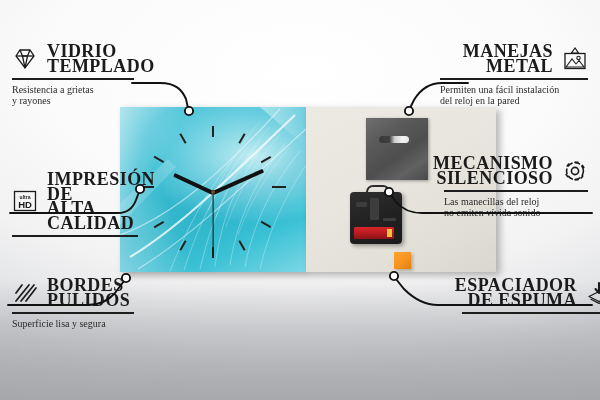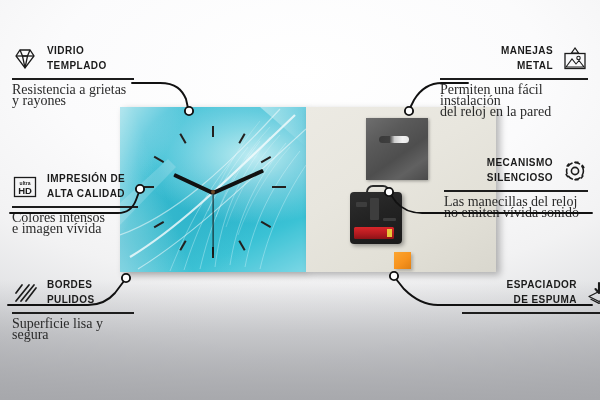--- a/index.html
+++ b/index.html
@@ -18,31 +18,31 @@
     background:linear-gradient(to bottom, rgba(175,176,180,0) 0%, rgba(171,172,176,.55) 45%, rgba(166,167,171,.95) 100%);
     pointer-events:none;
   }
 
   
   .feat{position:absolute;z-index:6;}
   .feat .hd{display:flex;align-items:center;gap:9px;}
   .feat.left .hd{justify-content:flex-start;}
   .feat.right .hd{justify-content:flex-end;}
   .ttl{
-    font-family:Liberation Sans, sans-serif;
-    font-size:10px;line-height:14.6px;letter-spacing:.45px;
+    font-family:Liberation Serif, serif;
+    font-size:18px;line-height:14.6px;letter-spacing:.45px;
     color:#1b1b1b;font-weight:700;text-transform:uppercase;
     white-space:pre-line;
   }
   .feat.left .ttl{text-align:left;}
   .feat.right .ttl{text-align:right;}
   .rule{height:1.35px;background:#1d1d1d;margin:5px 0 4px;}
   .desc{
     font-family:"Liberation Serif", serif;
-    font-size:14px;line-height:11.3px;color:#2a2a2a;white-space:pre-line;
+    font-size:10px;line-height:11.3px;color:#2a2a2a;white-space:pre-line;
   }
   .feat.left .desc{text-align:left;}
   .feat.right .desc{text-align:left;}
 
   .ico{width:26px;height:24px;flex:0 0 26px;display:block;}
   .ico svg{display:block;width:26px;height:24px;}
 
   
   #wires{position:absolute;inset:0;width:600px;height:400px;z-index:7;pointer-events:none;}
 
@@ -224,22 +224,20 @@
         <svg viewBox="0 0 26 24">
           <rect x="2.5" y="2.5" width="21" height="19" fill="none" stroke="#1b1b1b" stroke-width="1.3"></rect>
           <text x="13" y="10" font-family="Liberation Sans, sans-serif" font-size="5" font-weight="700" fill="#1b1b1b" text-anchor="middle">ultra</text>
           <text x="13" y="19" font-family="Liberation Sans, sans-serif" font-size="9.5" font-weight="700" fill="#1b1b1b" text-anchor="middle">HD</text>
         </svg>
       </span>
       <span class="ttl">IMPRESIÓN DE
 ALTA CALIDAD</span>
     </div>
     <div class="rule"></div>
-    <div class="desc">Colores intensos
-e imagen vívida</div>
   </div>
 
   <div class="feat left" style="left:12px;top:278px;width:122px;">
     <div class="hd">
       <span class="ico">
         <svg viewBox="0 0 26 24">
             <g stroke="#1b1b1b" stroke-width="1.7" stroke-linecap="round">
           <path d="M4 20 L17 4"></path>
               <path d="M9 20 L22 4"></path>
               <path d="M14 20 L24 7"></path>

